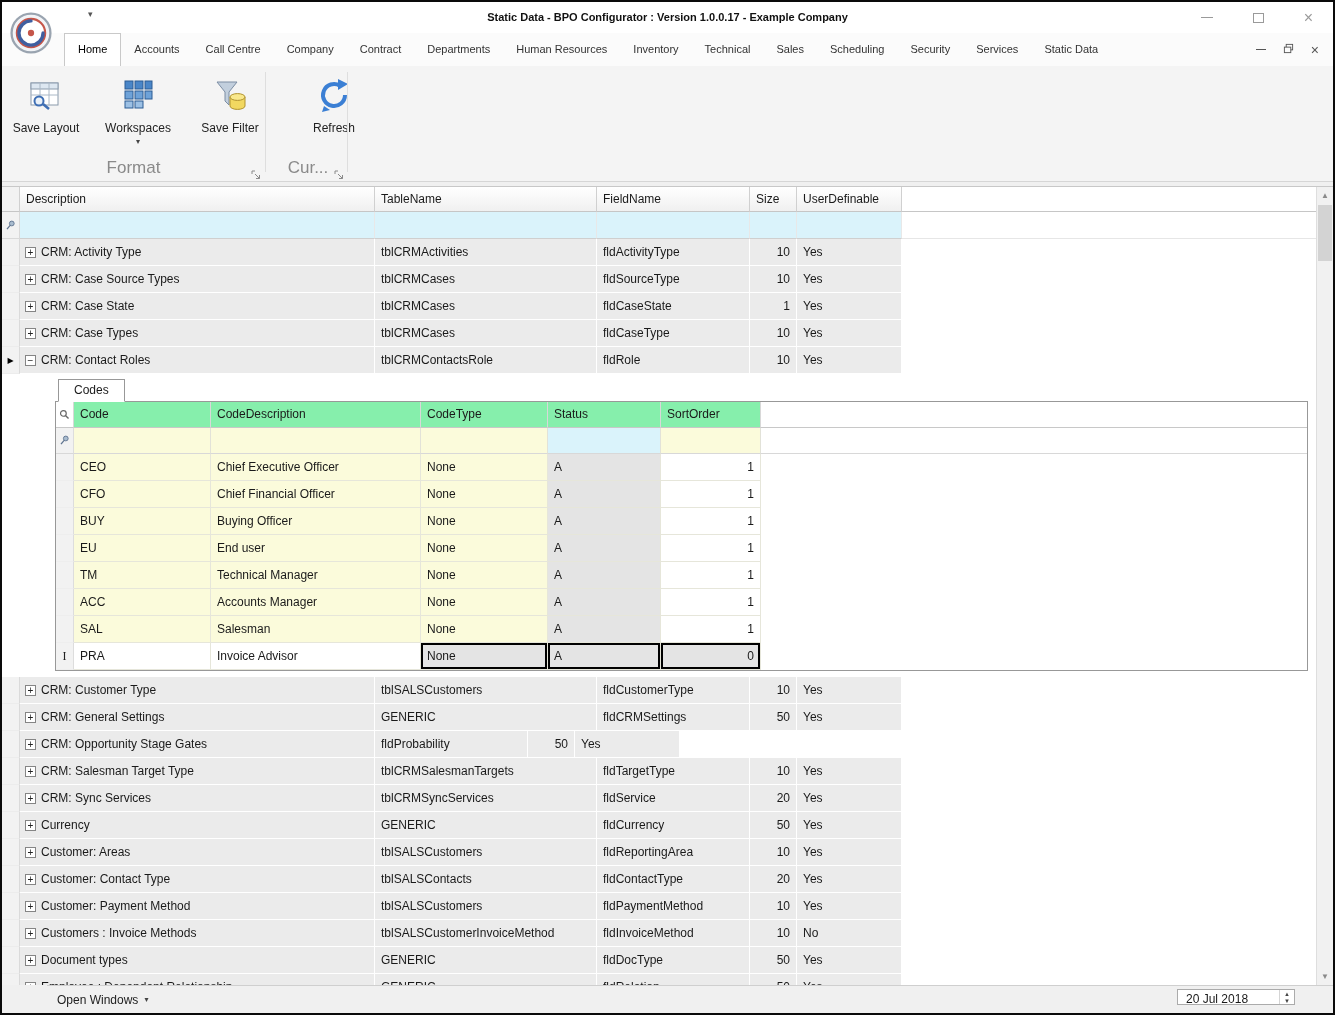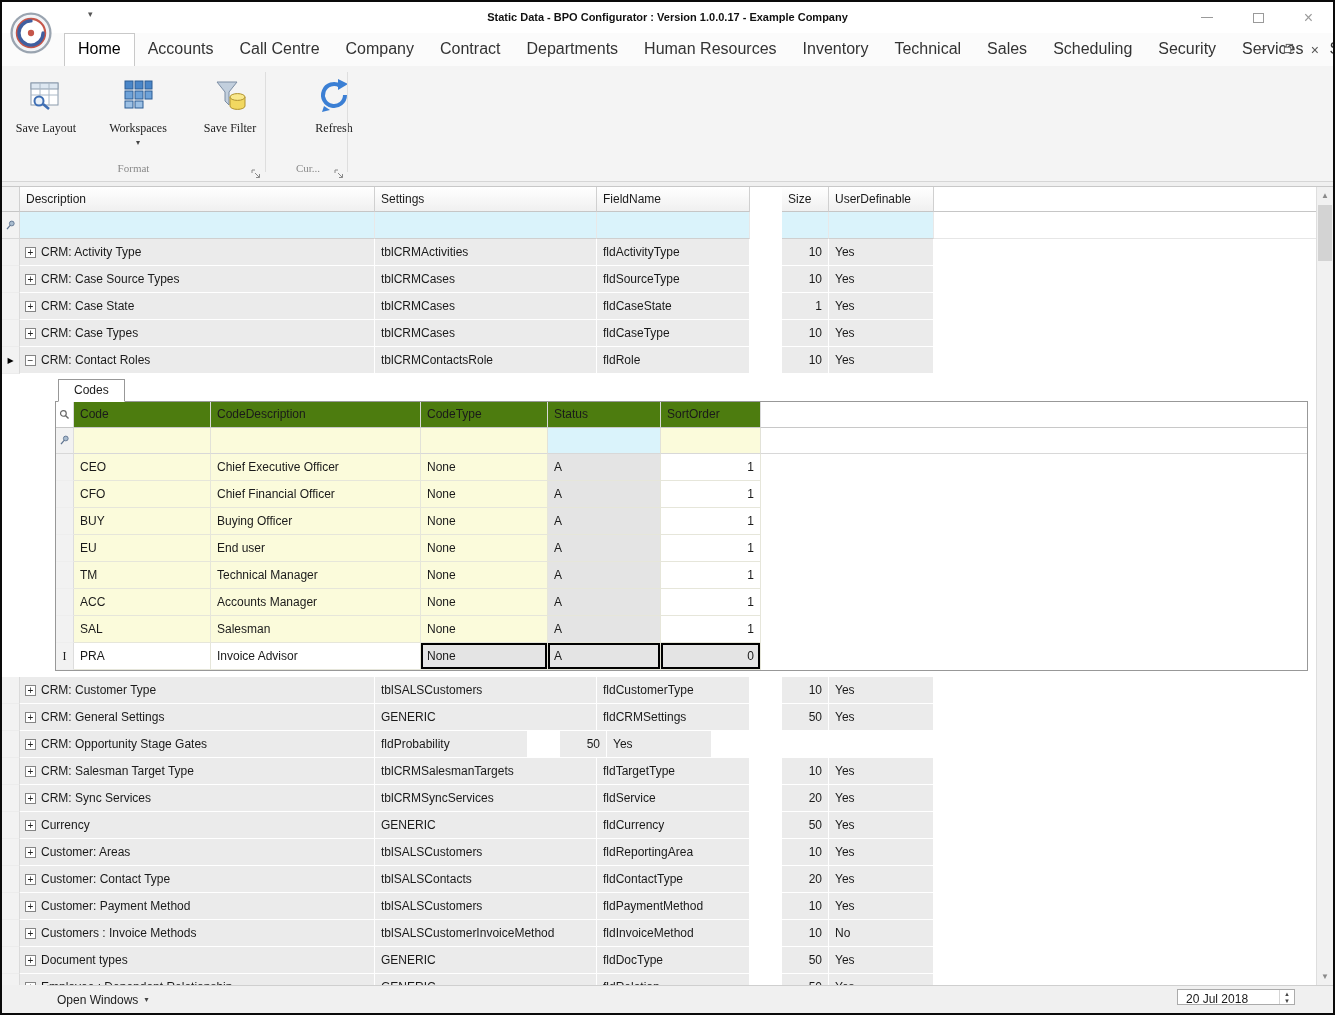--- a/index.html
+++ b/index.html
@@ -16,53 +16,53 @@
   .qat-arrow { position:absolute; left:86px; top:7px; font-size:9px; color:#555; }
   .app-logo { position:absolute; left:8px; top:10px; width:42px; height:42px; z-index:10; }
   .tb-controls { position:absolute; right:20px; top:0; height:31px; display:flex; gap:40px; align-items:center; }
   .tb-min { width:12px; height:1px; background:#9a9a9a; }
   .tb-max { width:11px; height:10px; border:1px solid #9a9a9a; }
   .tb-close { color:#9a9a9a; font-size:16px; line-height:1; }
 
   
   .tabstrip { position:relative; height:33px; background:#fbfbfb; padding-left:62px;
               display:flex; align-items:stretch; }
-  .rtab { padding:0 13px; line-height:32px; font-size:16px; color:#333; white-space:nowrap; }
+  .rtab { padding:0 13px; line-height:32px; font-size:11px; color:#333; white-space:nowrap; }
   .rtab.active { background:#fff; border:1px solid #c9c9c9; border-bottom:none; line-height:30px; color:#000; }
   .mdi-controls { position:absolute; right:14px; top:0; height:33px; display:flex; gap:17px; align-items:center; }
   .mdi-min { width:10px; height:1px; background:#555; }
   .mdi-close { color:#555; font-size:14px; line-height:1; }
 
   
-  .ribbon { position:relative; height:116px; background:#f4f4f4; border-bottom:1px solid #d6d6d6;font-family:Liberation Serif, serif; }
+  .ribbon { position:relative; height:116px; background:#f4f4f4; border-bottom:1px solid #d6d6d6; }
   .rbuttons { display:flex; padding:4px 0 0 4px; height:90px; }
   .ribbon-btn { width:80px; display:flex; flex-direction:column; align-items:center; padding-top:6px;
                 font-size:12px; color:#222; }
   .ribbon-btn .bicon { width:38px; height:38px; margin-bottom:7px; }
   .btn-arrow { font-size:8px; color:#444; margin-top:2px; }
   .btn-gap { width:12px; }
   .vsep { position:absolute; top:6px; height:100px; width:1px; background:#dedede; }
   .groups { position:absolute; left:0; bottom:2px; height:20px; width:100%; display:flex; }
-  .rgroup { position:relative; text-align:center; color:#8a8a8a; font-size:11px; line-height:18px; }
+  .rgroup { position:relative; text-align:center; color:#8a8a8a; font-size:17px; line-height:18px; }
   .launcher { position:absolute; right:4px; bottom:3px; width:10px; height:10px; }
 
   
   .grid-area { position:absolute; top:184px; left:0; width:1331px; height:799px; background:#fff;
                border-top:1px solid #c8c8c8; }
   .grid-content { position:absolute; left:0; top:0; right:17px; bottom:0; overflow:hidden; }
 
   .ghead { display:flex; height:25px; }
   .hcell { background:linear-gradient(#ffffff,#f0f0f0); border-right:1px solid #d0d0d0;
            border-bottom:1px solid #c6c6c6; padding:0 6px; line-height:24px;
            white-space:nowrap; overflow:hidden; }
   .ghind { width:18px; background:#f2f2f2; border-right:1px solid #d0d0d0; border-bottom:1px solid #c6c6c6; }
   .hfiller { flex:1; border-bottom:1px solid #c6c6c6; background:#fff; }
 
   .c-desc { width:355px; } .c-table { width:222px; } .c-field { width:153px; }
-  .c-size { width:47px; text-align:right;margin-left:32px; } .c-user { width:105px; }
+  .c-size { width:47px; text-align:right; } .c-user { width:105px; }
 
   .gfilter { display:flex; height:27px; }
   .gfind { width:18px; background:#f2f2f2; border-right:1px solid #d9d9d9; border-bottom:1px solid #d9d9d9;
            display:flex; align-items:center; justify-content:center; }
   .fcell { background:var(--filter-cell-cyan,#daf3fb); border-right:1px solid #e8e8e8;
            border-bottom:1px solid #cfcfcf; }
   .ffiller { flex:1; background:#fff; border-bottom:1px solid #e6e6e6; }
 
   .grow { display:flex; height:27px; }
   .gind { width:18px; background:#f2f2f2; border-right:1px solid #dadada; border-bottom:1px solid #ececec;
@@ -78,21 +78,21 @@
   
   .detail { background:#fff; padding:5px 0 6px 53px; }
   .codes-tab { display:inline-block; height:23px; line-height:21px; padding:0 15px; background:#fff;
                border:1px solid #989898; position:relative; z-index:2; margin-left:3px; margin-bottom:-1px;
                border-bottom-color:#fff; }
   .ngrid { width:1253px; border:1px solid #989898; background:#fff; position:relative; z-index:1; }
   .nhead { display:flex; height:26px; }
   .nhind { width:18px; display:flex; align-items:center; justify-content:center;
            border-right:1px solid #d8d8d8; border-bottom:1px solid #c8c8c8; background:#fff; }
   .nhcell { border-right:1px solid #d8d8d8; border-bottom:1px solid #c8c8c8; padding:0 6px;
-            line-height:25px; background:#4d7c0f; white-space:nowrap; overflow:hidden; }
+            line-height:25px; background:#86efac; white-space:nowrap; overflow:hidden; }
   .nhfiller { flex:1; border-bottom:1px solid #c8c8c8; background:#fff; }
   .nfilter { display:flex; height:26px; }
   .nfind { width:18px; background:#f2f2f2; border-right:1px solid #ddd; border-bottom:1px solid #d8d8d8;
            display:flex; align-items:center; justify-content:center; }
   .nfcell { border-right:1px solid #e2e2d8; border-bottom:1px solid #d8d8d8;
             background:var(--detail-cell-yellow,#fbfbdb); }
   .nfcell.cyan { background:var(--filter-cell-cyan,#daf3fb); }
   .nffiller { flex:1; background:#fff; border-bottom:1px solid #d8d8d8; }
   .nrow { display:flex; height:27px; }
   .nind { width:18px; background:#f2f2f2; border-right:1px solid #ddd; border-bottom:1px solid #eee;
@@ -258,21 +258,21 @@
       </div>
     </div>
   </div>
 
   <div class="grid-area">
     <div class="grid-content">
 
       <div class="ghead">
         <div class="ghind"></div>
         <div class="hcell c-desc" style="text-align:left;">Description</div>
-        <div class="hcell c-table">Settings</div>
+        <div class="hcell c-table">TableName</div>
         <div class="hcell c-field">FieldName</div>
         <div class="hcell c-size" style="text-align:left;">Size</div>
         <div class="hcell c-user">UserDefinable</div>
         <div class="hfiller"></div>
       </div>
 
       <div class="gfilter">
         <div class="gfind">
           <svg viewBox="0 0 12 12" width="11" height="11">
             <circle cx="7.4" cy="3.8" r="2.6" fill="#a9bccf" stroke="#5f7490"></circle>

